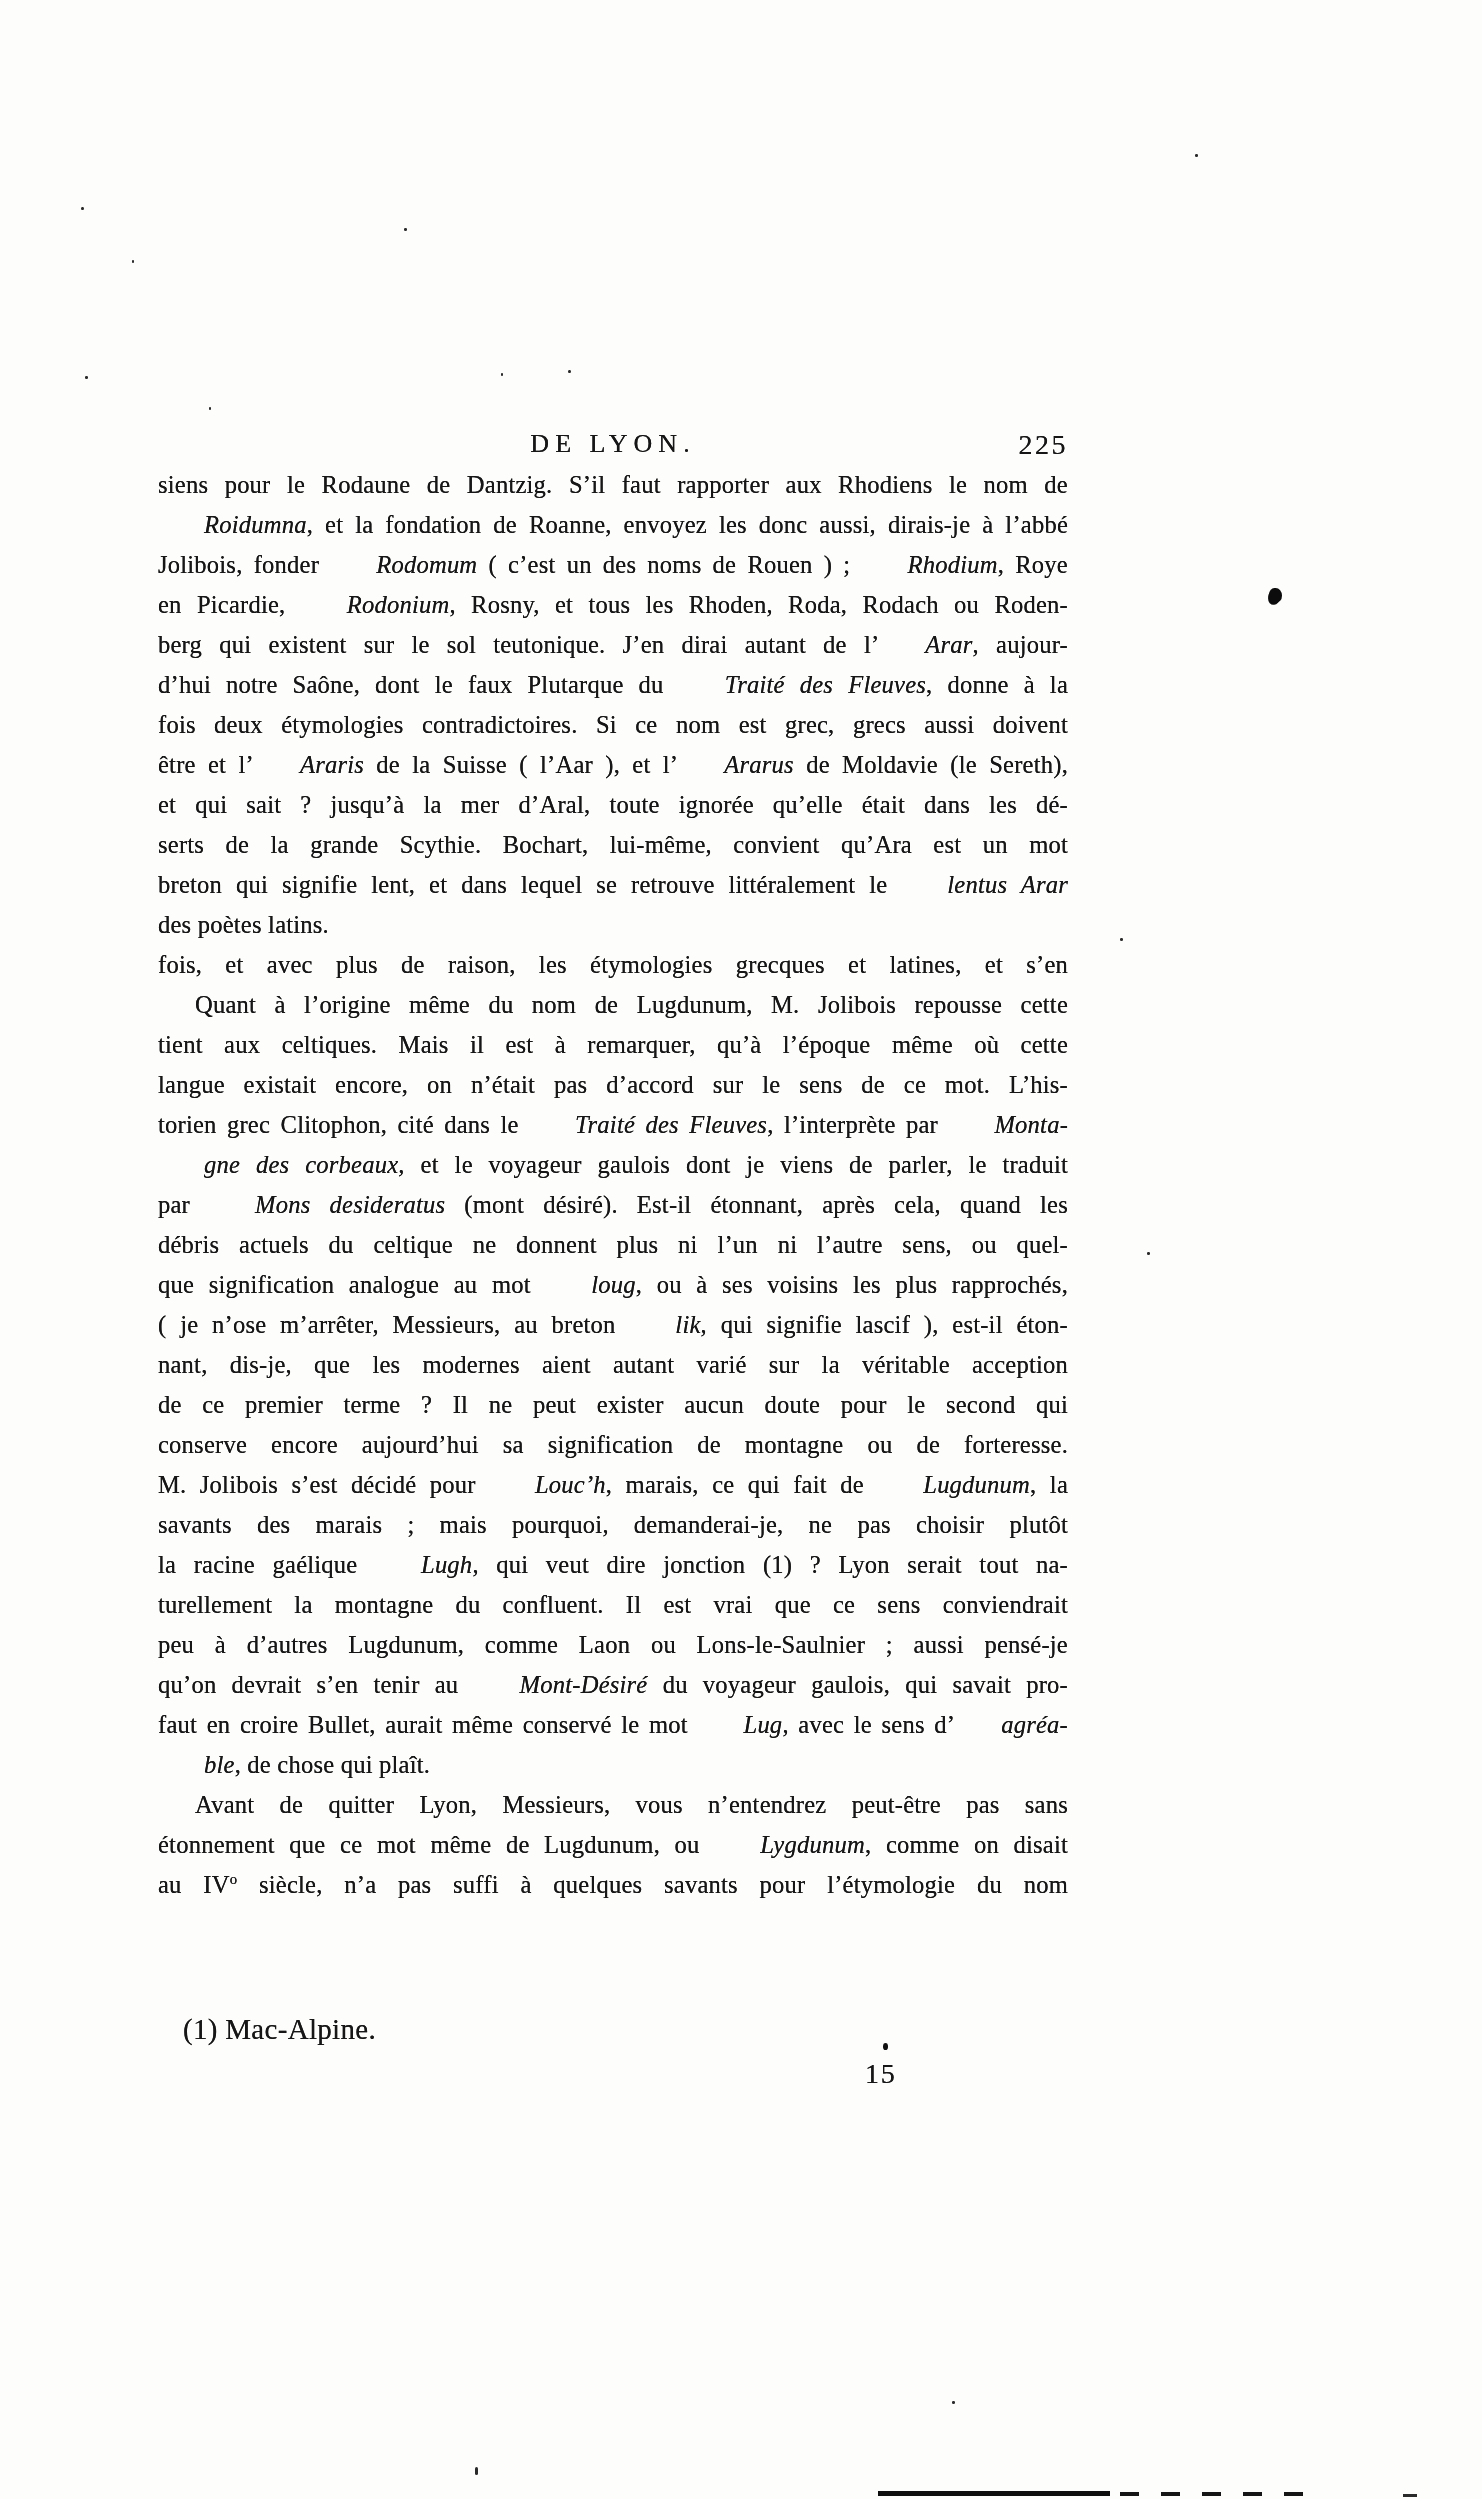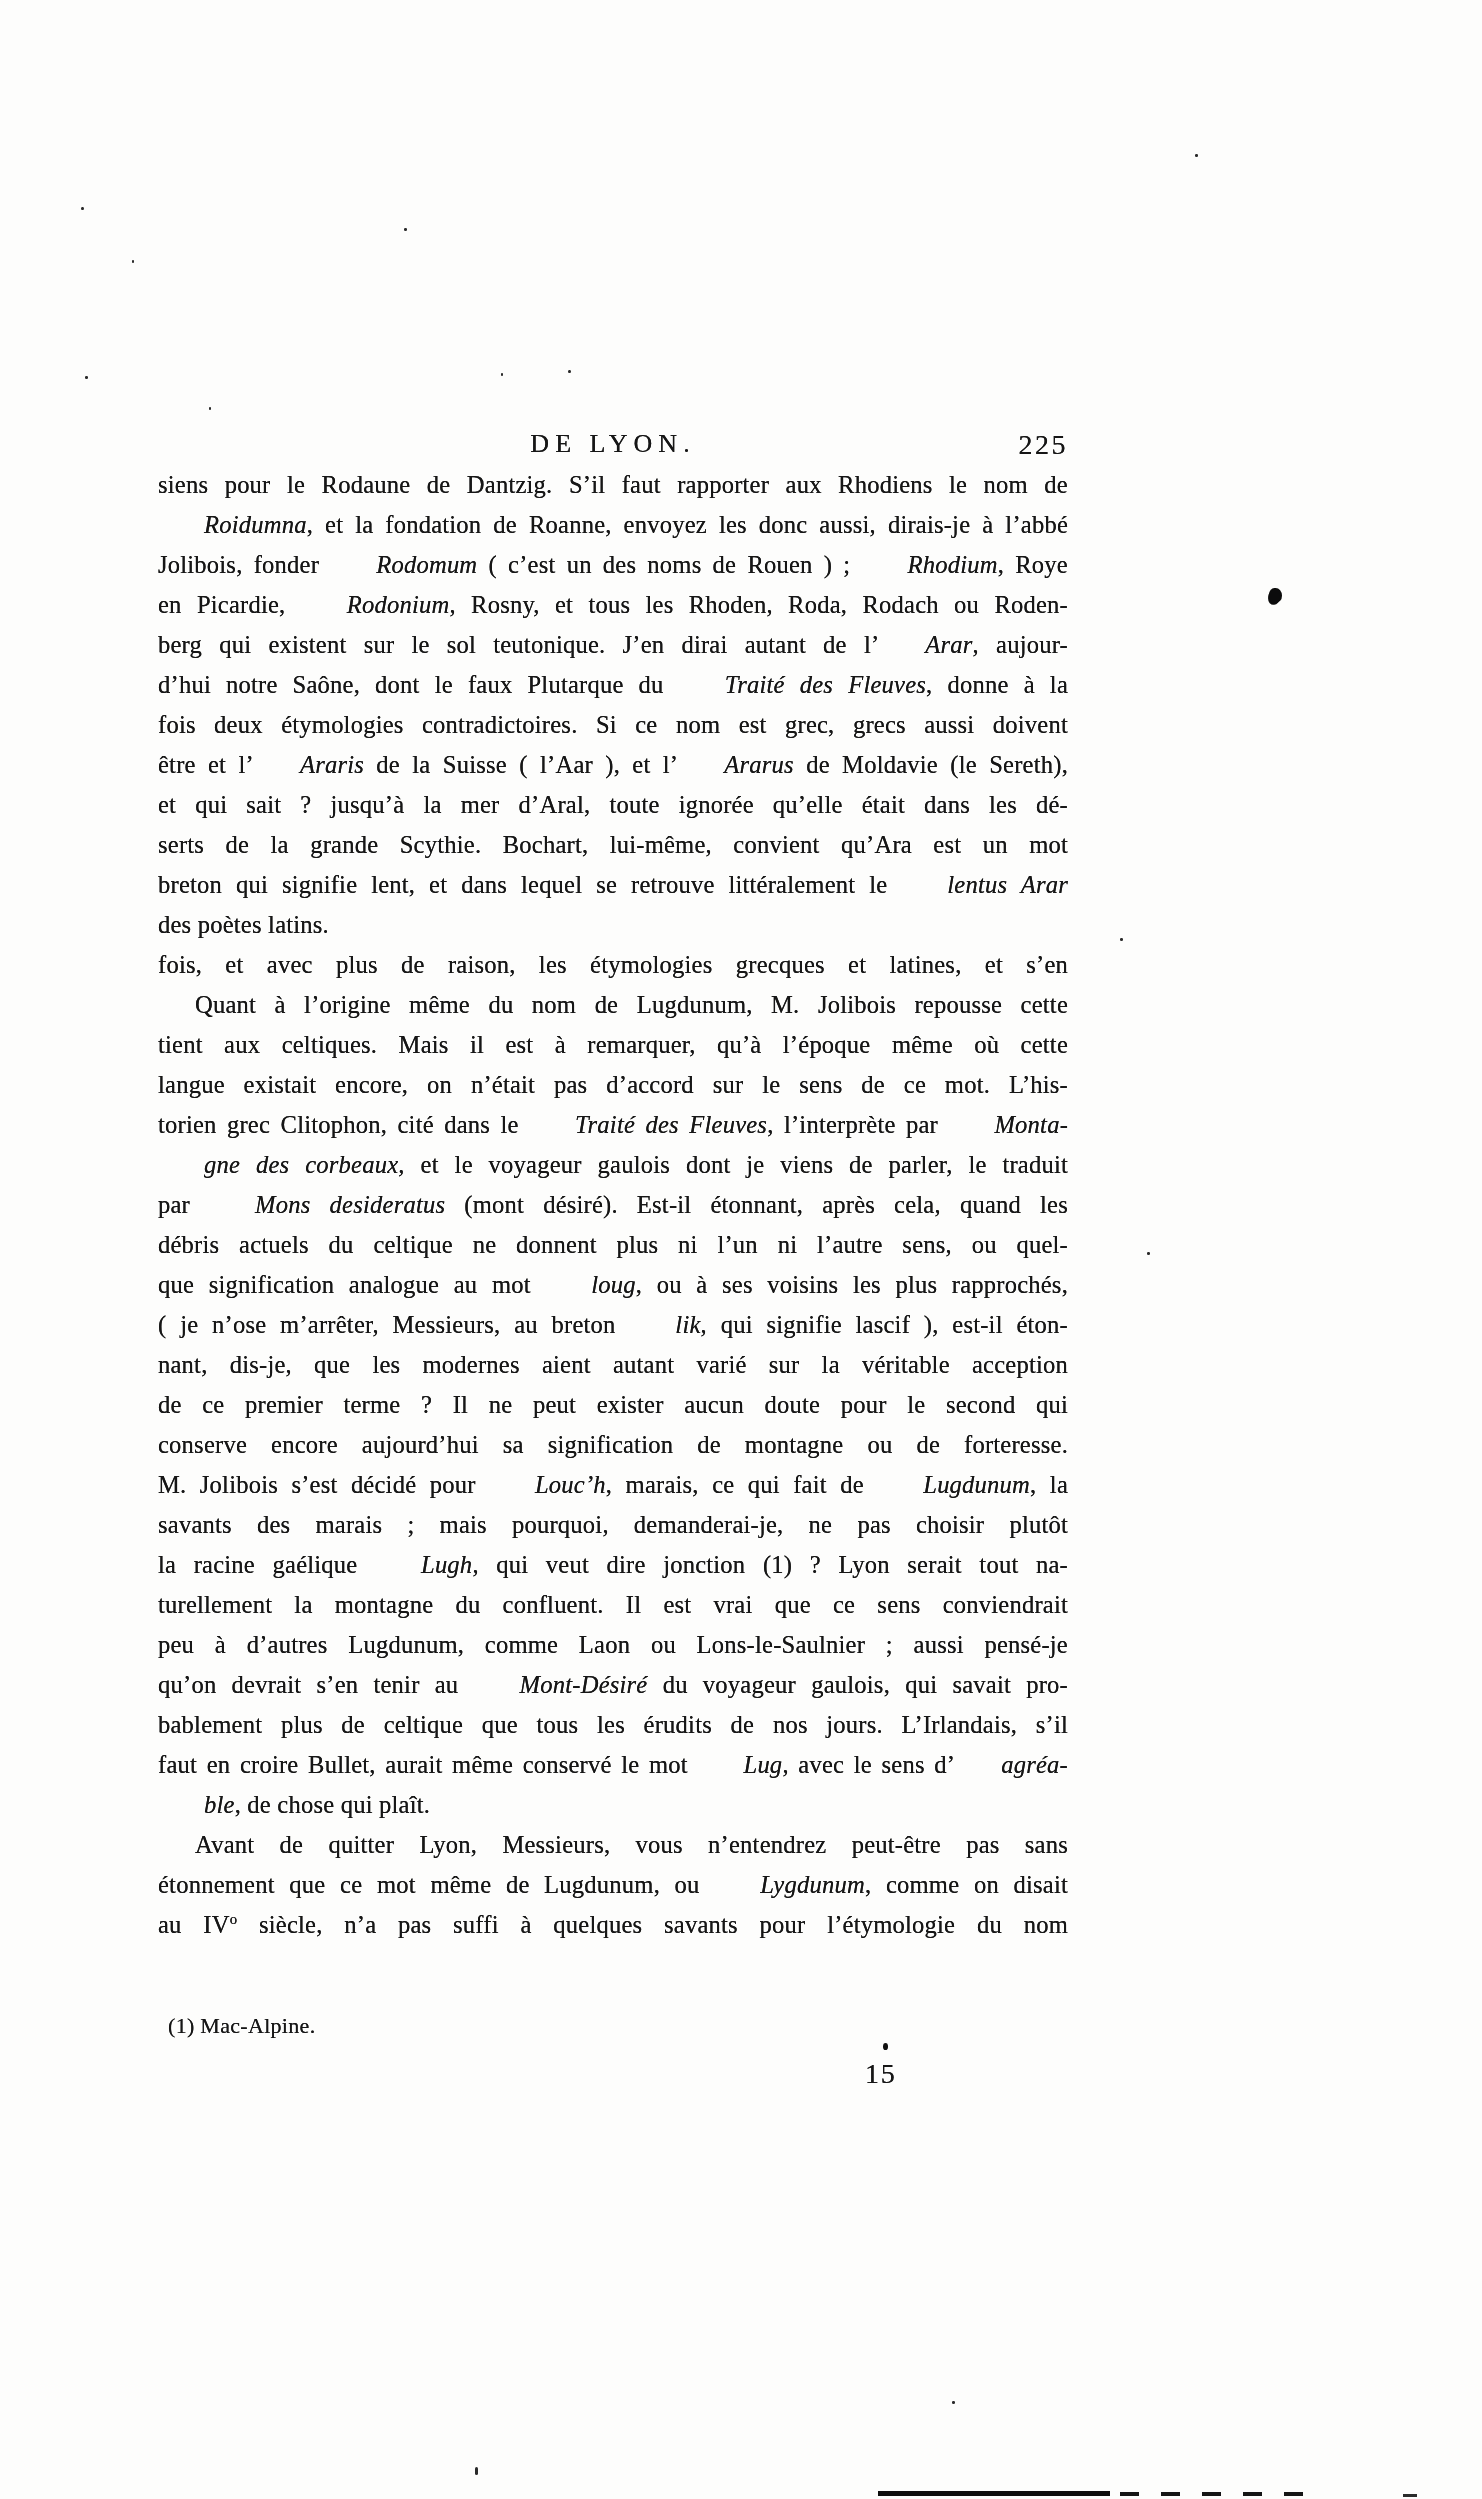--- a/index.html
+++ b/index.html
@@ -46,22 +46,22 @@
     text-align-last:justify;
     height:40px;overflow:hidden;
   }
   .line.flush{text-align-last:left;}
   .line.indent{padding-left:37px;}
   .it{font-style:italic;margin-left:46px;}
   sup{font-size:.6em;line-height:0;}
 
   
   .footnote{
-    position:absolute;left:168px;top:2013px;
-    font-size:22px;letter-spacing:0.3px;
+    position:absolute;left:183px;top:2013px;
+    font-size:29px;letter-spacing:0.3px;
     text-shadow:0 0 0.4px rgba(15,15,15,.85);
   }
 
   
   .signature{
     position:absolute;left:865px;top:2058px;
     font-size:28px;letter-spacing:1.7px;
     text-shadow:0 0 0.5px rgba(10,10,10,.9);
   }
   .sig-dot{
@@ -126,21 +126,20 @@
       <div class="line"><span>( je n’ose m’arrêter, Messieurs, au breton </span><span class="it">lik</span><span>, qui signifie lascif ), est-il éton-</span></div>
       <div class="line"><span>nant, dis-je, que les modernes aient autant varié sur la véritable acception</span></div>
       <div class="line"><span>de ce premier terme ? Il ne peut exister aucun doute pour le second qui</span></div>
       <div class="line"><span>conserve encore aujourd’hui sa signification de montagne ou de forteresse.</span></div>
       <div class="line"><span>M. Jolibois s’est décidé pour </span><span class="it">Louc’h</span><span>, marais, ce qui fait de </span><span class="it">Lugdunum</span><span>, la</span></div>
       <div class="line"><span>savants des marais ; mais pourquoi, demanderai-je, ne pas choisir plutôt</span></div>
       <div class="line"><span>la racine gaélique </span><span class="it">Lugh</span><span>, qui veut dire jonction (1) ? Lyon serait tout na-</span></div>
       <div class="line"><span>turellement la montagne du confluent. Il est vrai que ce sens conviendrait</span></div>
       <div class="line"><span>peu à d’autres Lugdunum, comme Laon ou Lons-le-Saulnier ; aussi pensé-je</span></div>
       <div class="line"><span>qu’on devrait s’en tenir au </span><span class="it">Mont-Désiré</span><span> du voyageur gaulois, qui savait pro-</span></div>
-      <div class="line"><span>bablement plus de celtique que tous les érudits de nos jours. L’Irlandais, s’il</span></div>
       <div class="line"><span>faut en croire Bullet, aurait même conservé le mot </span><span class="it">Lug</span><span>, avec le sens d’</span><span class="it">agréa-</span></div>
       <div class="line flush"><span class="it">ble</span><span>, de chose qui plaît.</span></div>
       <div class="line indent"><span>Avant de quitter Lyon, Messieurs, vous n’entendrez peut-être pas sans</span></div>
       <div class="line"><span>étonnement que ce mot même de Lugdunum, ou </span><span class="it">Lygdunum</span><span>, comme on disait</span></div>
       <div class="line"><span>au IV</span><sup>o</sup><span> siècle, n’a pas suffi à quelques savants pour l’étymologie du nom</span></div>
     </div>
 
   <div class="footnote">(1) Mac-Alpine.</div>
 
   <div class="sig-dot"></div>

